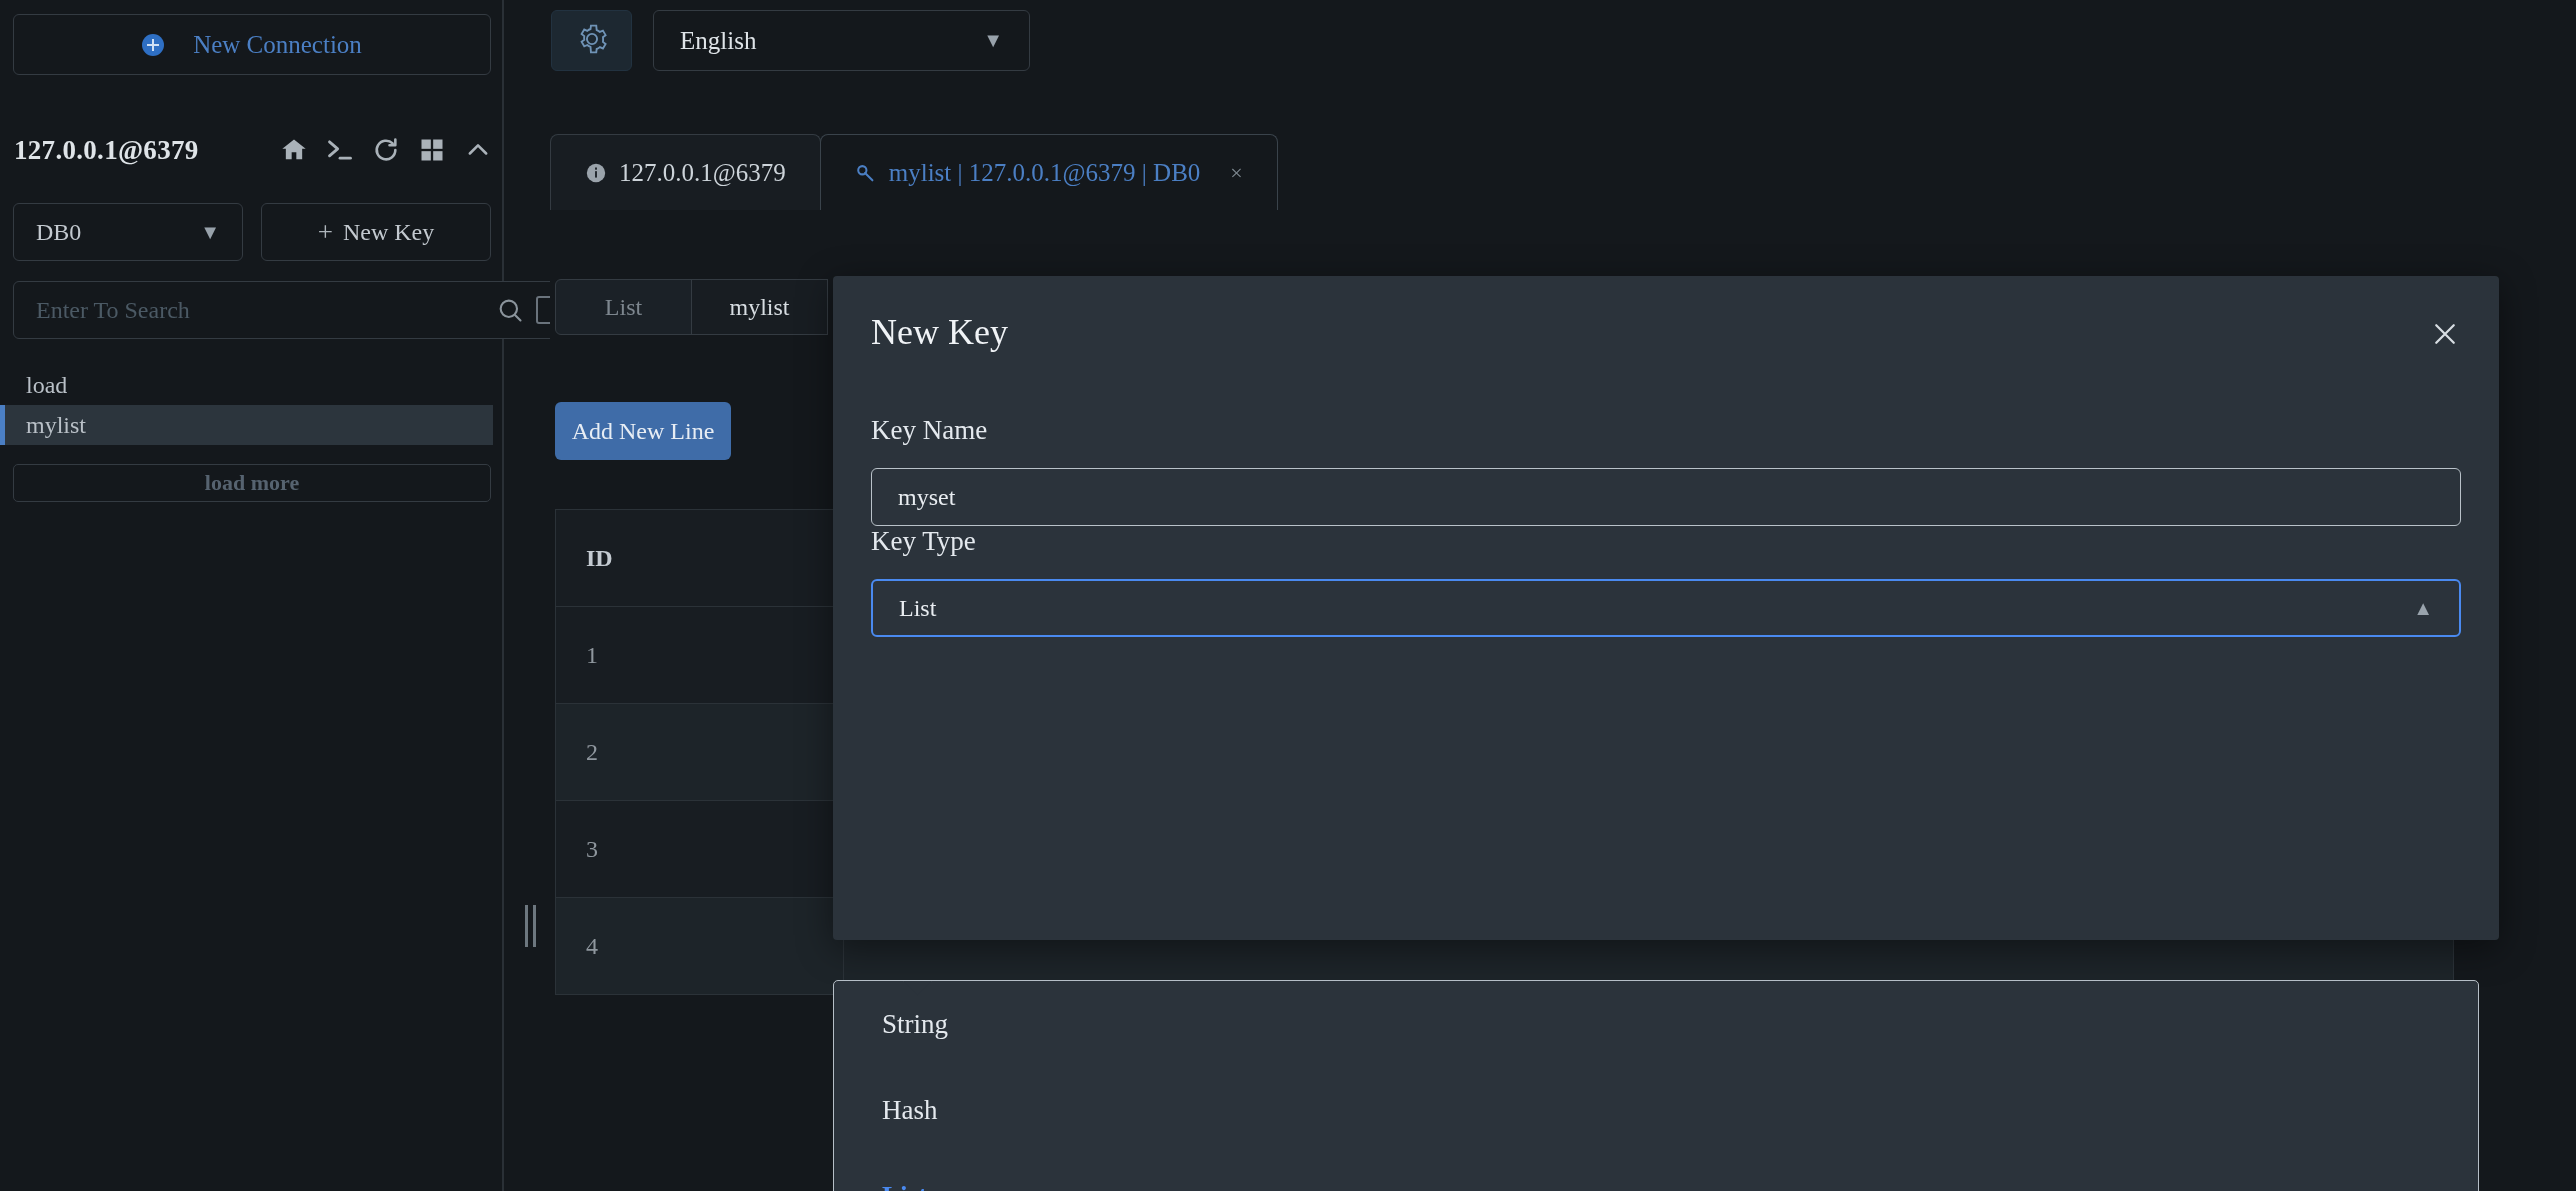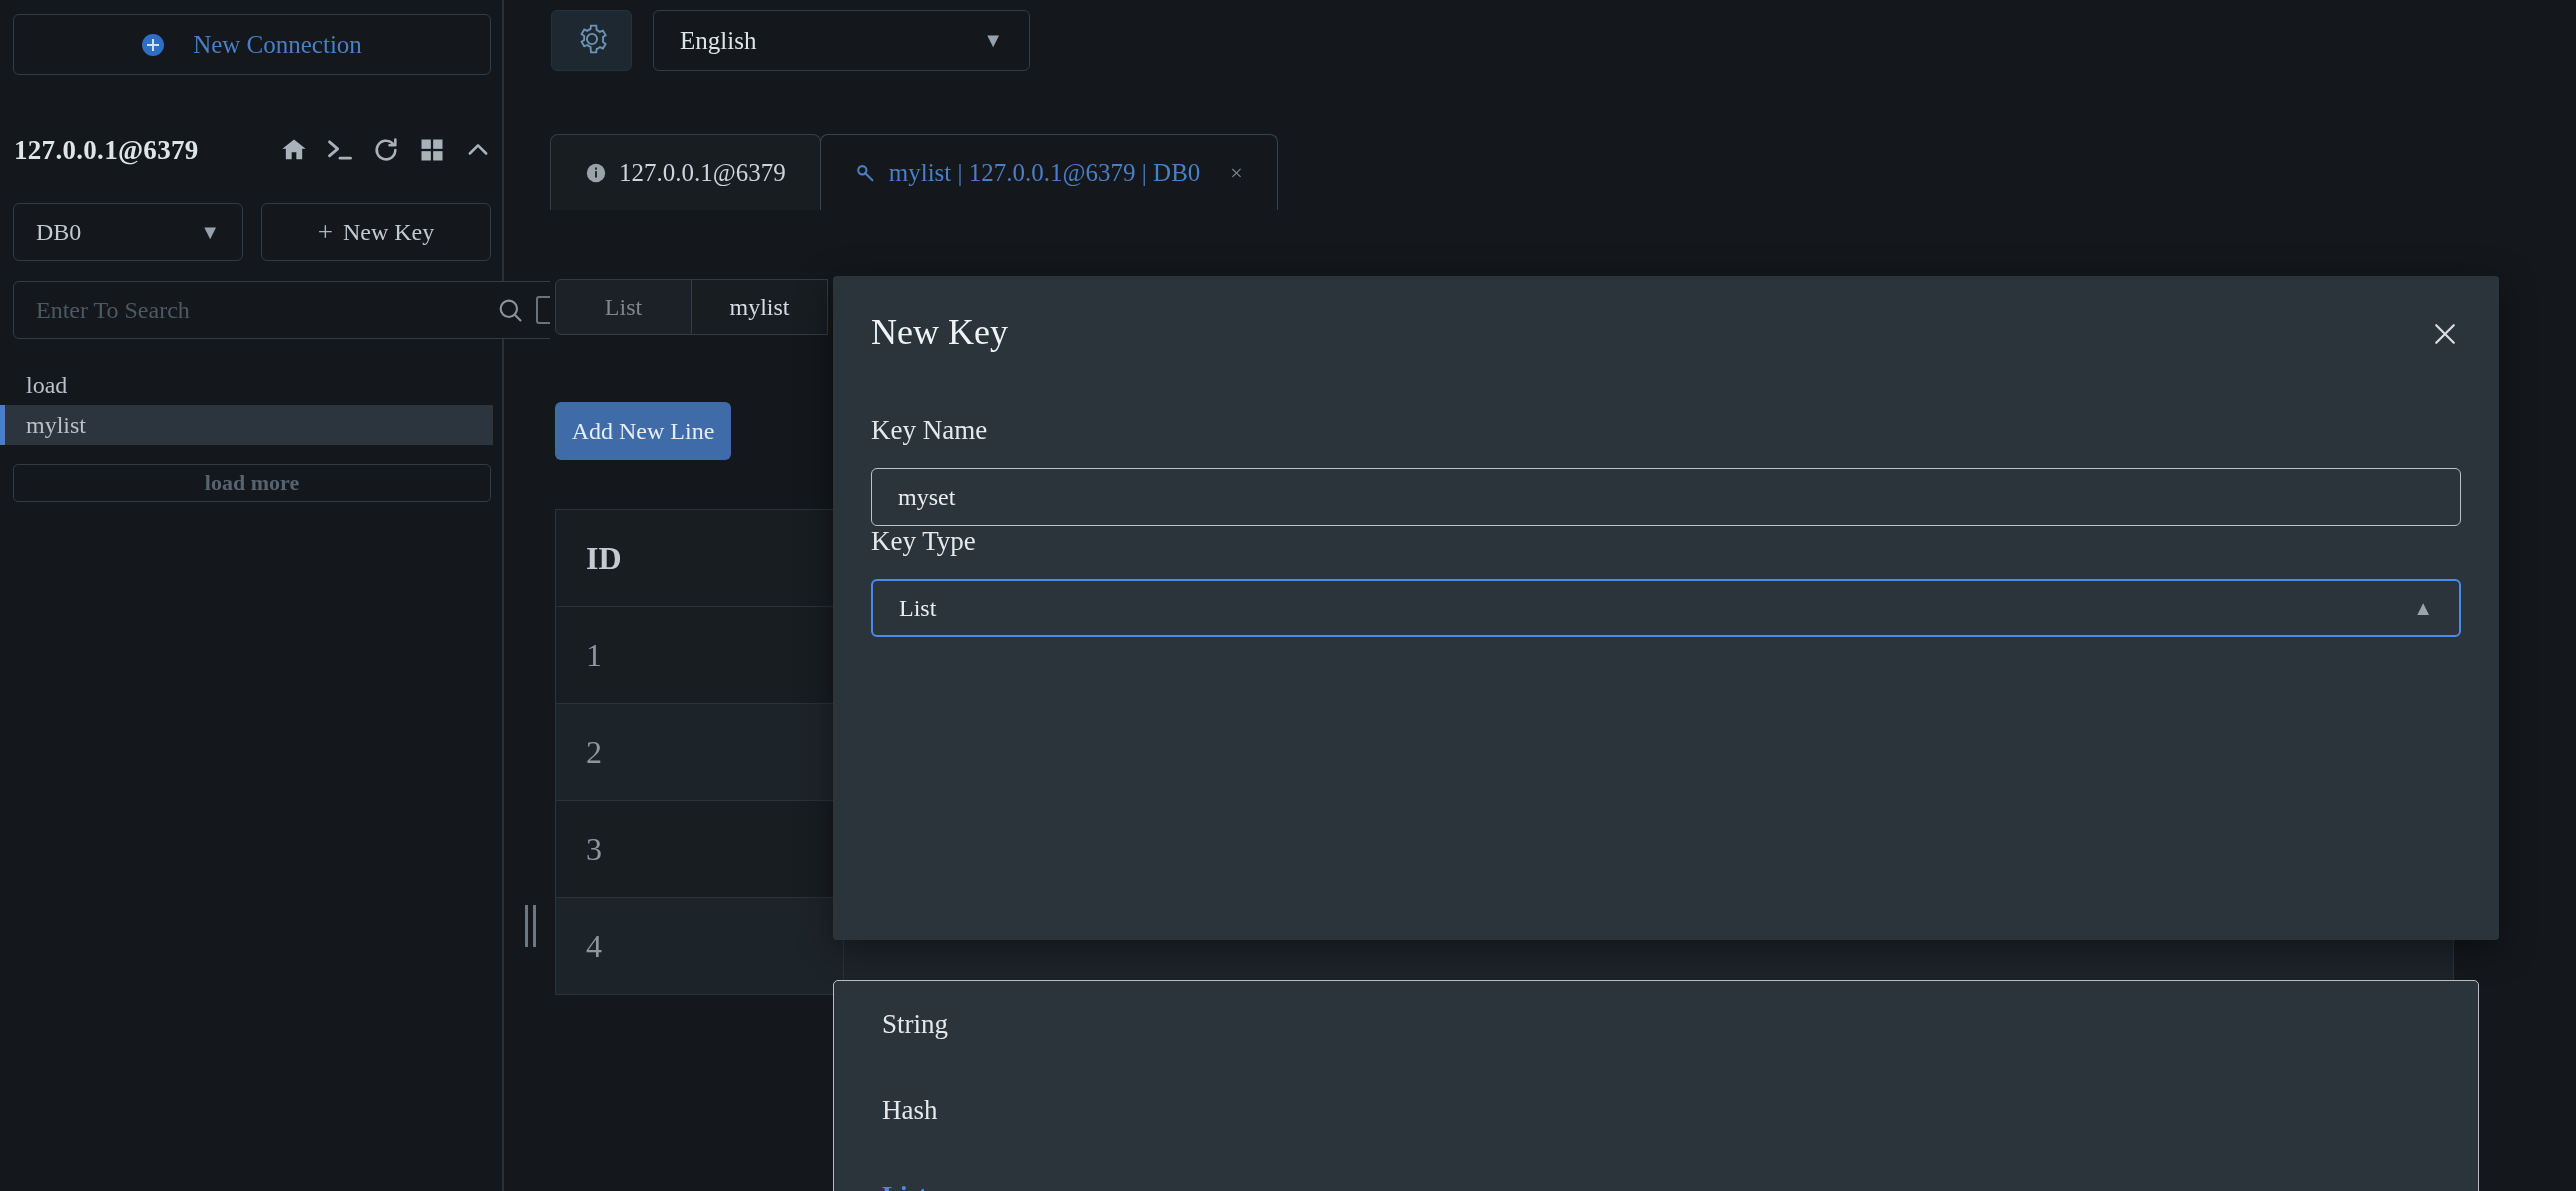--- a/index.html
+++ b/index.html
@@ -132,21 +132,21 @@
     background: #3f6ca8; border: none; border-radius: 6px; color: #e7edf4;
     font-size: 24px; font-family: inherit; cursor: pointer;
   }
 
   .data-table {
     position: absolute; left: 5px; top: 299px; width: 1899px;
     border-collapse: collapse; table-layout: fixed;
   }
   .data-table th, .data-table td {
     height: 97px; border: 1px solid #2b3238; text-align: left;
-    padding-left: 30px; font-size: 32px; font-weight: normal;
+    padding-left: 30px; font-size: 24px; font-weight: normal;
   }
   .data-table th { color: #c3cad1; font-weight: bold; background: #181d22; }
   .data-table td { color: #8f979e; background: #181d22; }
   .data-table tr:nth-child(even) td { background: #1d2429; }
   .col-id { width: 288px; }
 
   
   .splitter {
     position: absolute; left: 519px; top: 897px; width: 22px; height: 58px;
     display: flex; align-items: center; justify-content: center; cursor: col-resize;

